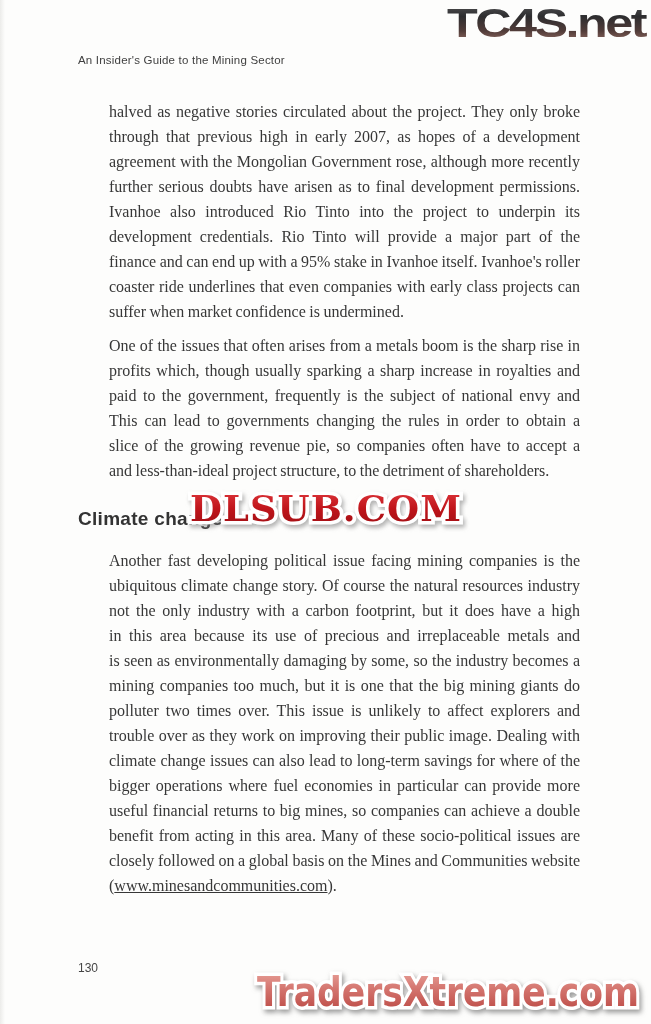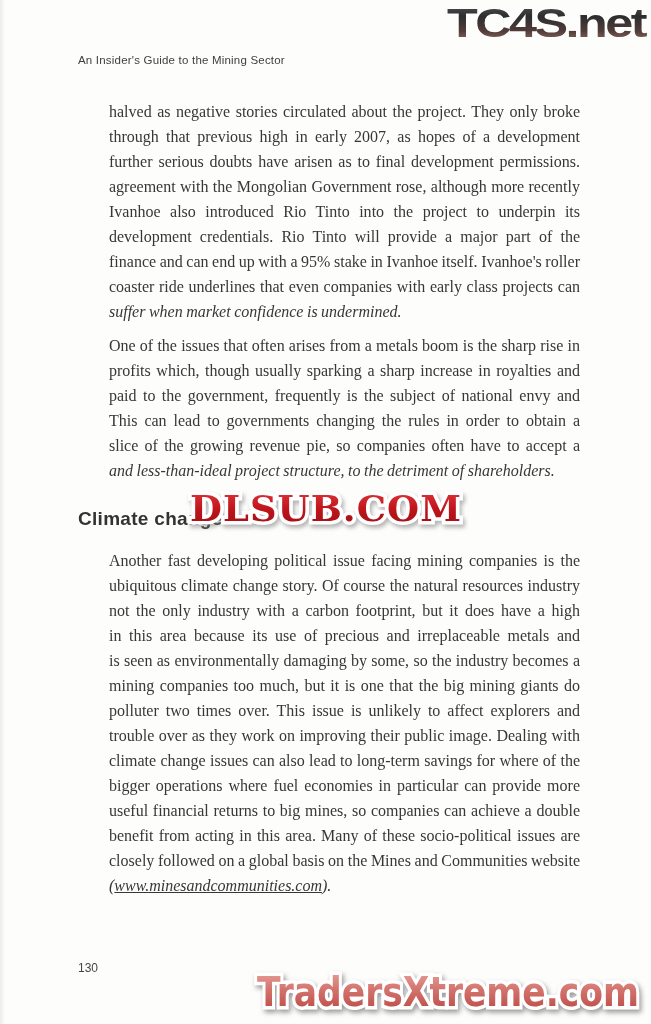--- a/index.html
+++ b/index.html
@@ -15,21 +15,21 @@
     position:absolute;left:78px;top:42px;
     font-family:"Liberation Sans",sans-serif;
     font-size:11.5px;color:#3f3f3f;letter-spacing:.2px;margin-top:12px;
   }
   .textblock{position:absolute;left:78px;width:502px;}
   .jline,.lline{
     height:25px;line-height:25px;overflow:hidden;
     font-size:16px;word-spacing:-.5px;margin-left:31px;
   }
   .jline{text-align:justify;text-align-last:justify;}
-  .lline{text-align:left;font-style:italic;}
+  .lline{text-align:left;}
   .para1{top:99px;}
   .para2{top:333px;}
   .section-heading{
     position:absolute;left:78px;top:508px;
     font-family:"Liberation Sans",sans-serif;
     font-size:19px;font-weight:700;color:#333;letter-spacing:.3px;
   }
   .para3{top:548px;}
   .doclink{color:#373737;text-decoration:underline;}
   .page-number{
@@ -56,22 +56,22 @@
         <stop offset="0.68" stop-color="#513c39"></stop>
         <stop offset="1" stop-color="#a1766c"></stop>
       </linearGradient>
     </defs>
     <text x="102" y="36" text-anchor="middle" font-family="Liberation Sans, sans-serif" font-weight="bold" font-size="40" letter-spacing="-2" fill="url(#g-top)" textLength="198" lengthAdjust="spacingAndGlyphs">TC4S.net</text>
   </svg>
 
   <div class="textblock para1">
     <div class="jline">halved as negative stories circulated about the project. They only broke back</div>
     <div class="jline">through that previous high in early 2007, as hopes of a development</div>
+    <div class="jline">agreement with the Mongolian Government rose, although more recently</div>
     <div class="jline">further serious doubts have arisen as to final development permissions.</div>
-    <div class="jline">agreement with the Mongolian Government rose, although more recently</div>
     <div class="jline">Ivanhoe also introduced Rio Tinto into the project to underpin its</div>
     <div class="jline">development credentials. Rio Tinto will provide a major part of the project</div>
     <div class="jline">finance and can end up with a 95% stake in Ivanhoe itself. Ivanhoe's roller</div>
     <div class="jline">coaster ride underlines that even companies with early class projects can</div>
     <div class="lline">suffer when market confidence is undermined.</div>
   </div>
 
   <div class="textblock para2">
     <div class="jline">One of the issues that often arises from a metals boom is the sharp rise in</div>
     <div class="jline">profits which, though usually sparking a sharp increase in royalties and tax</div>

